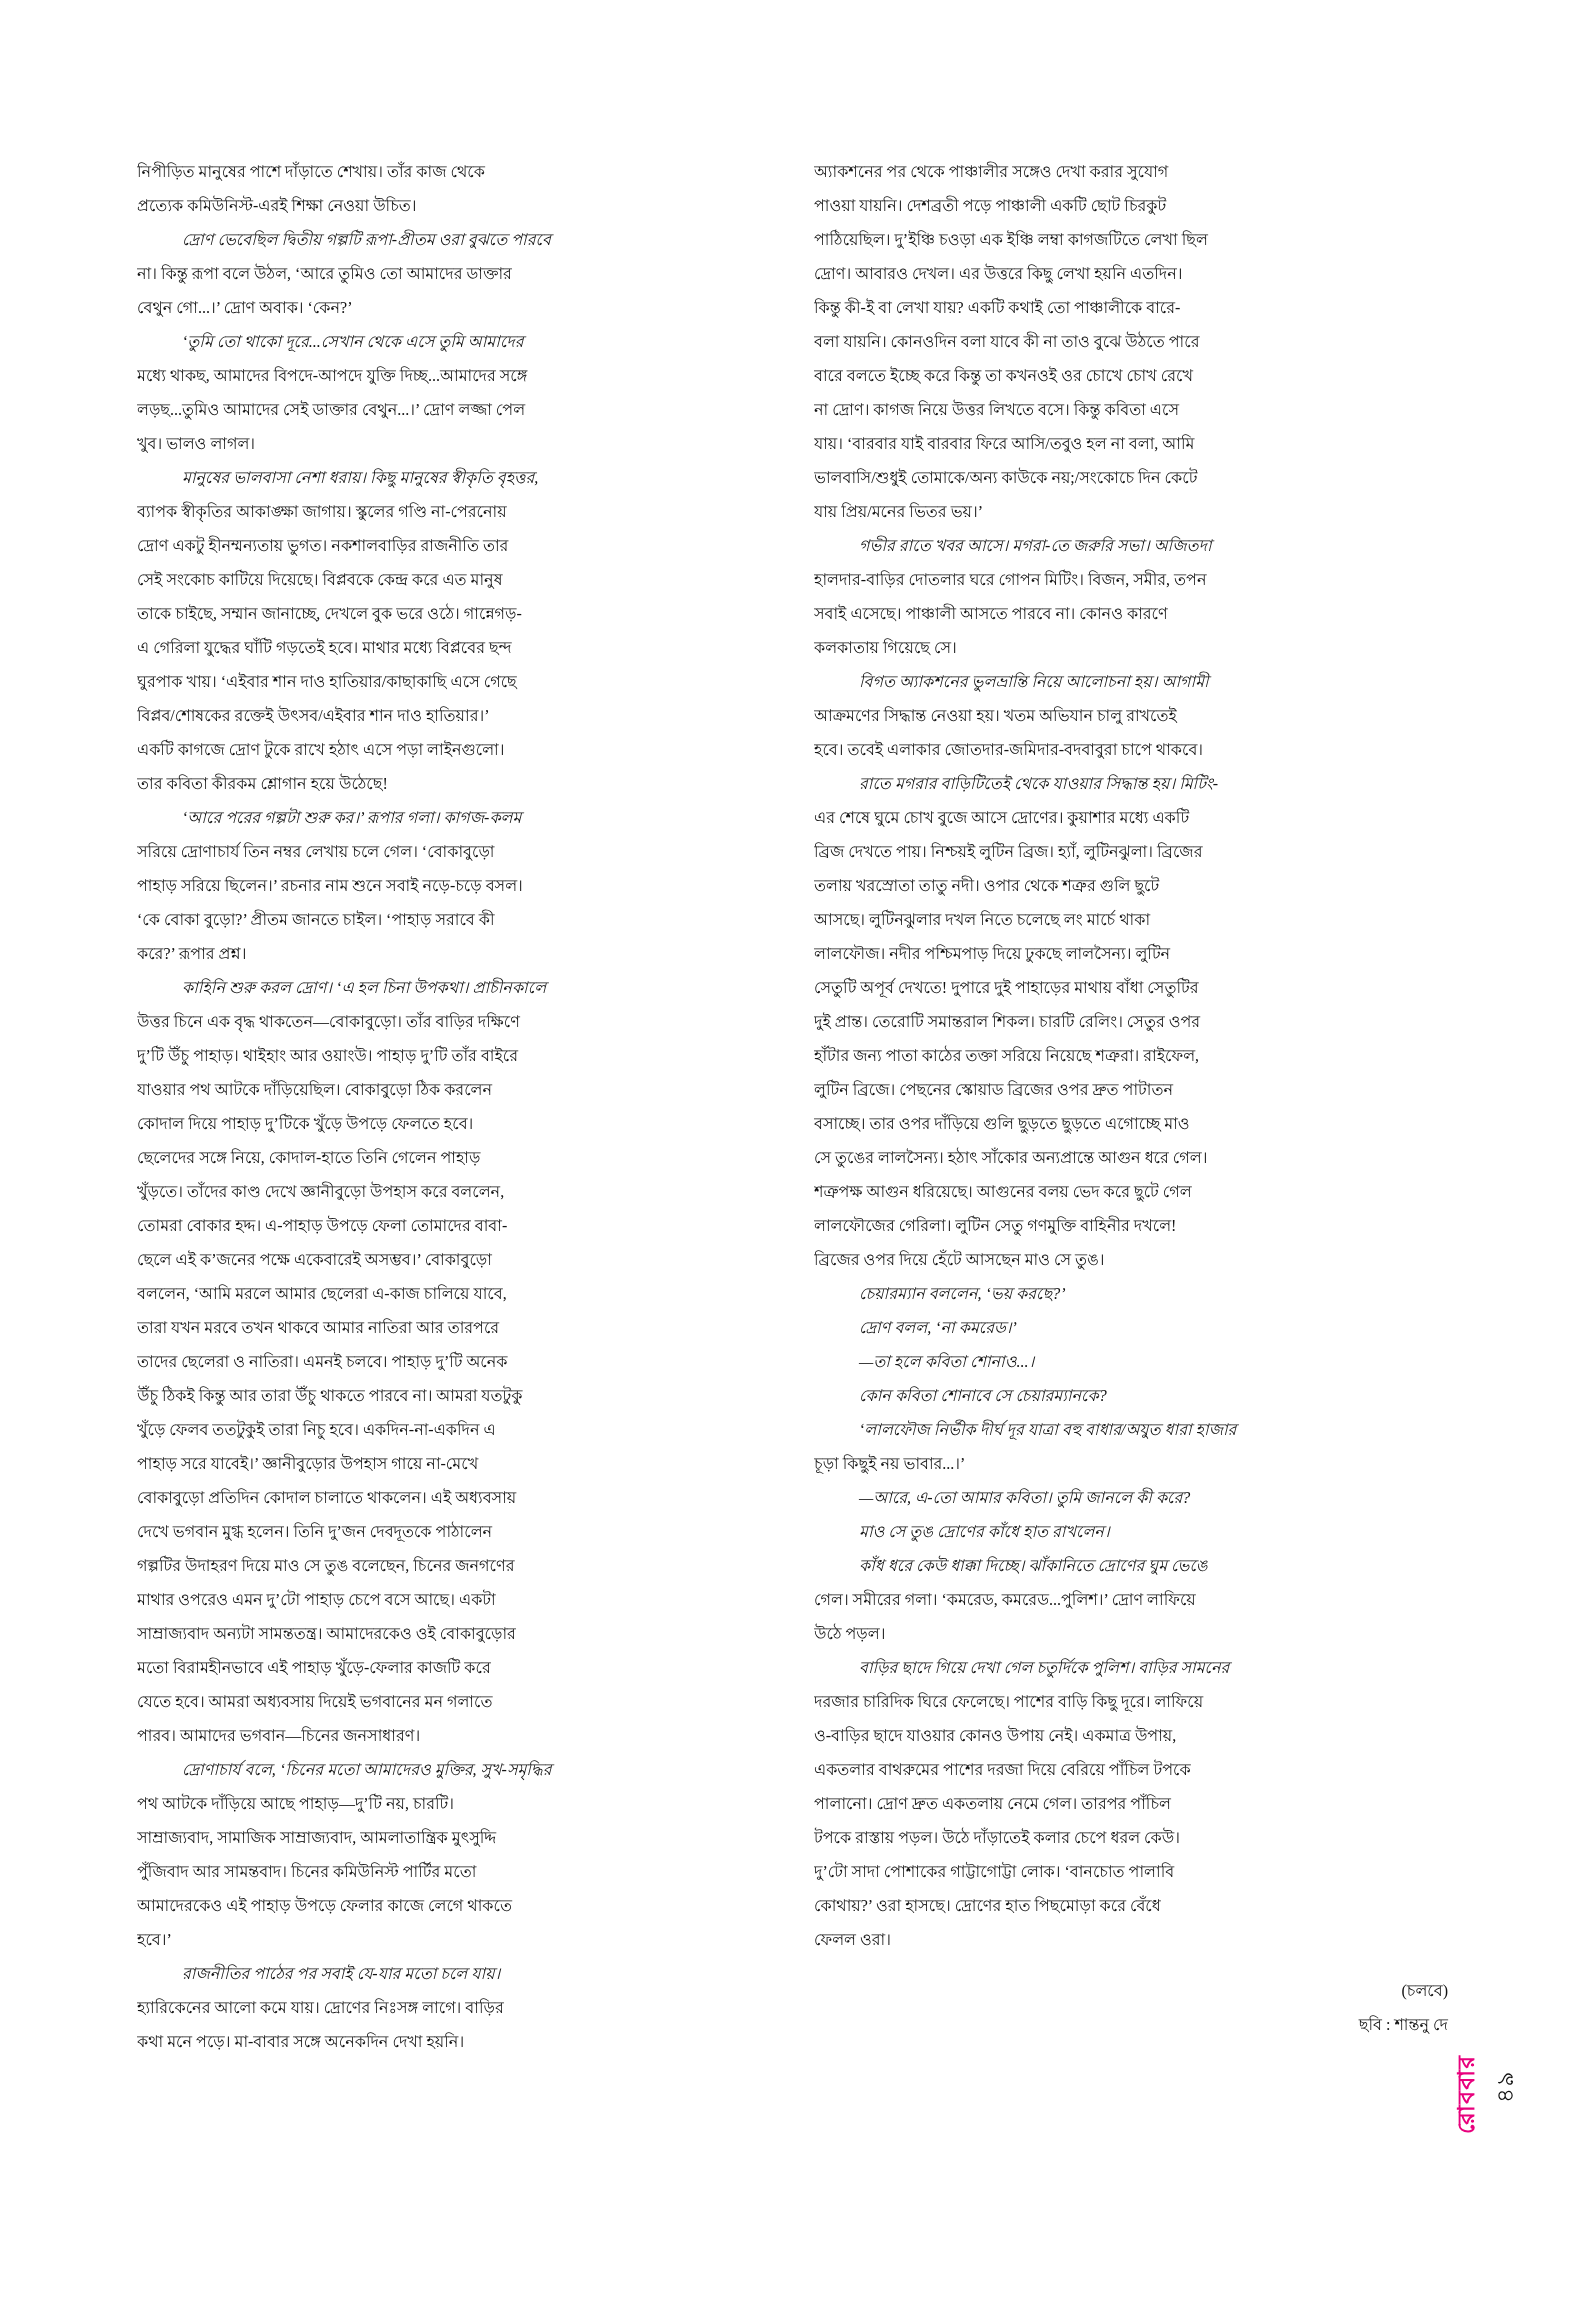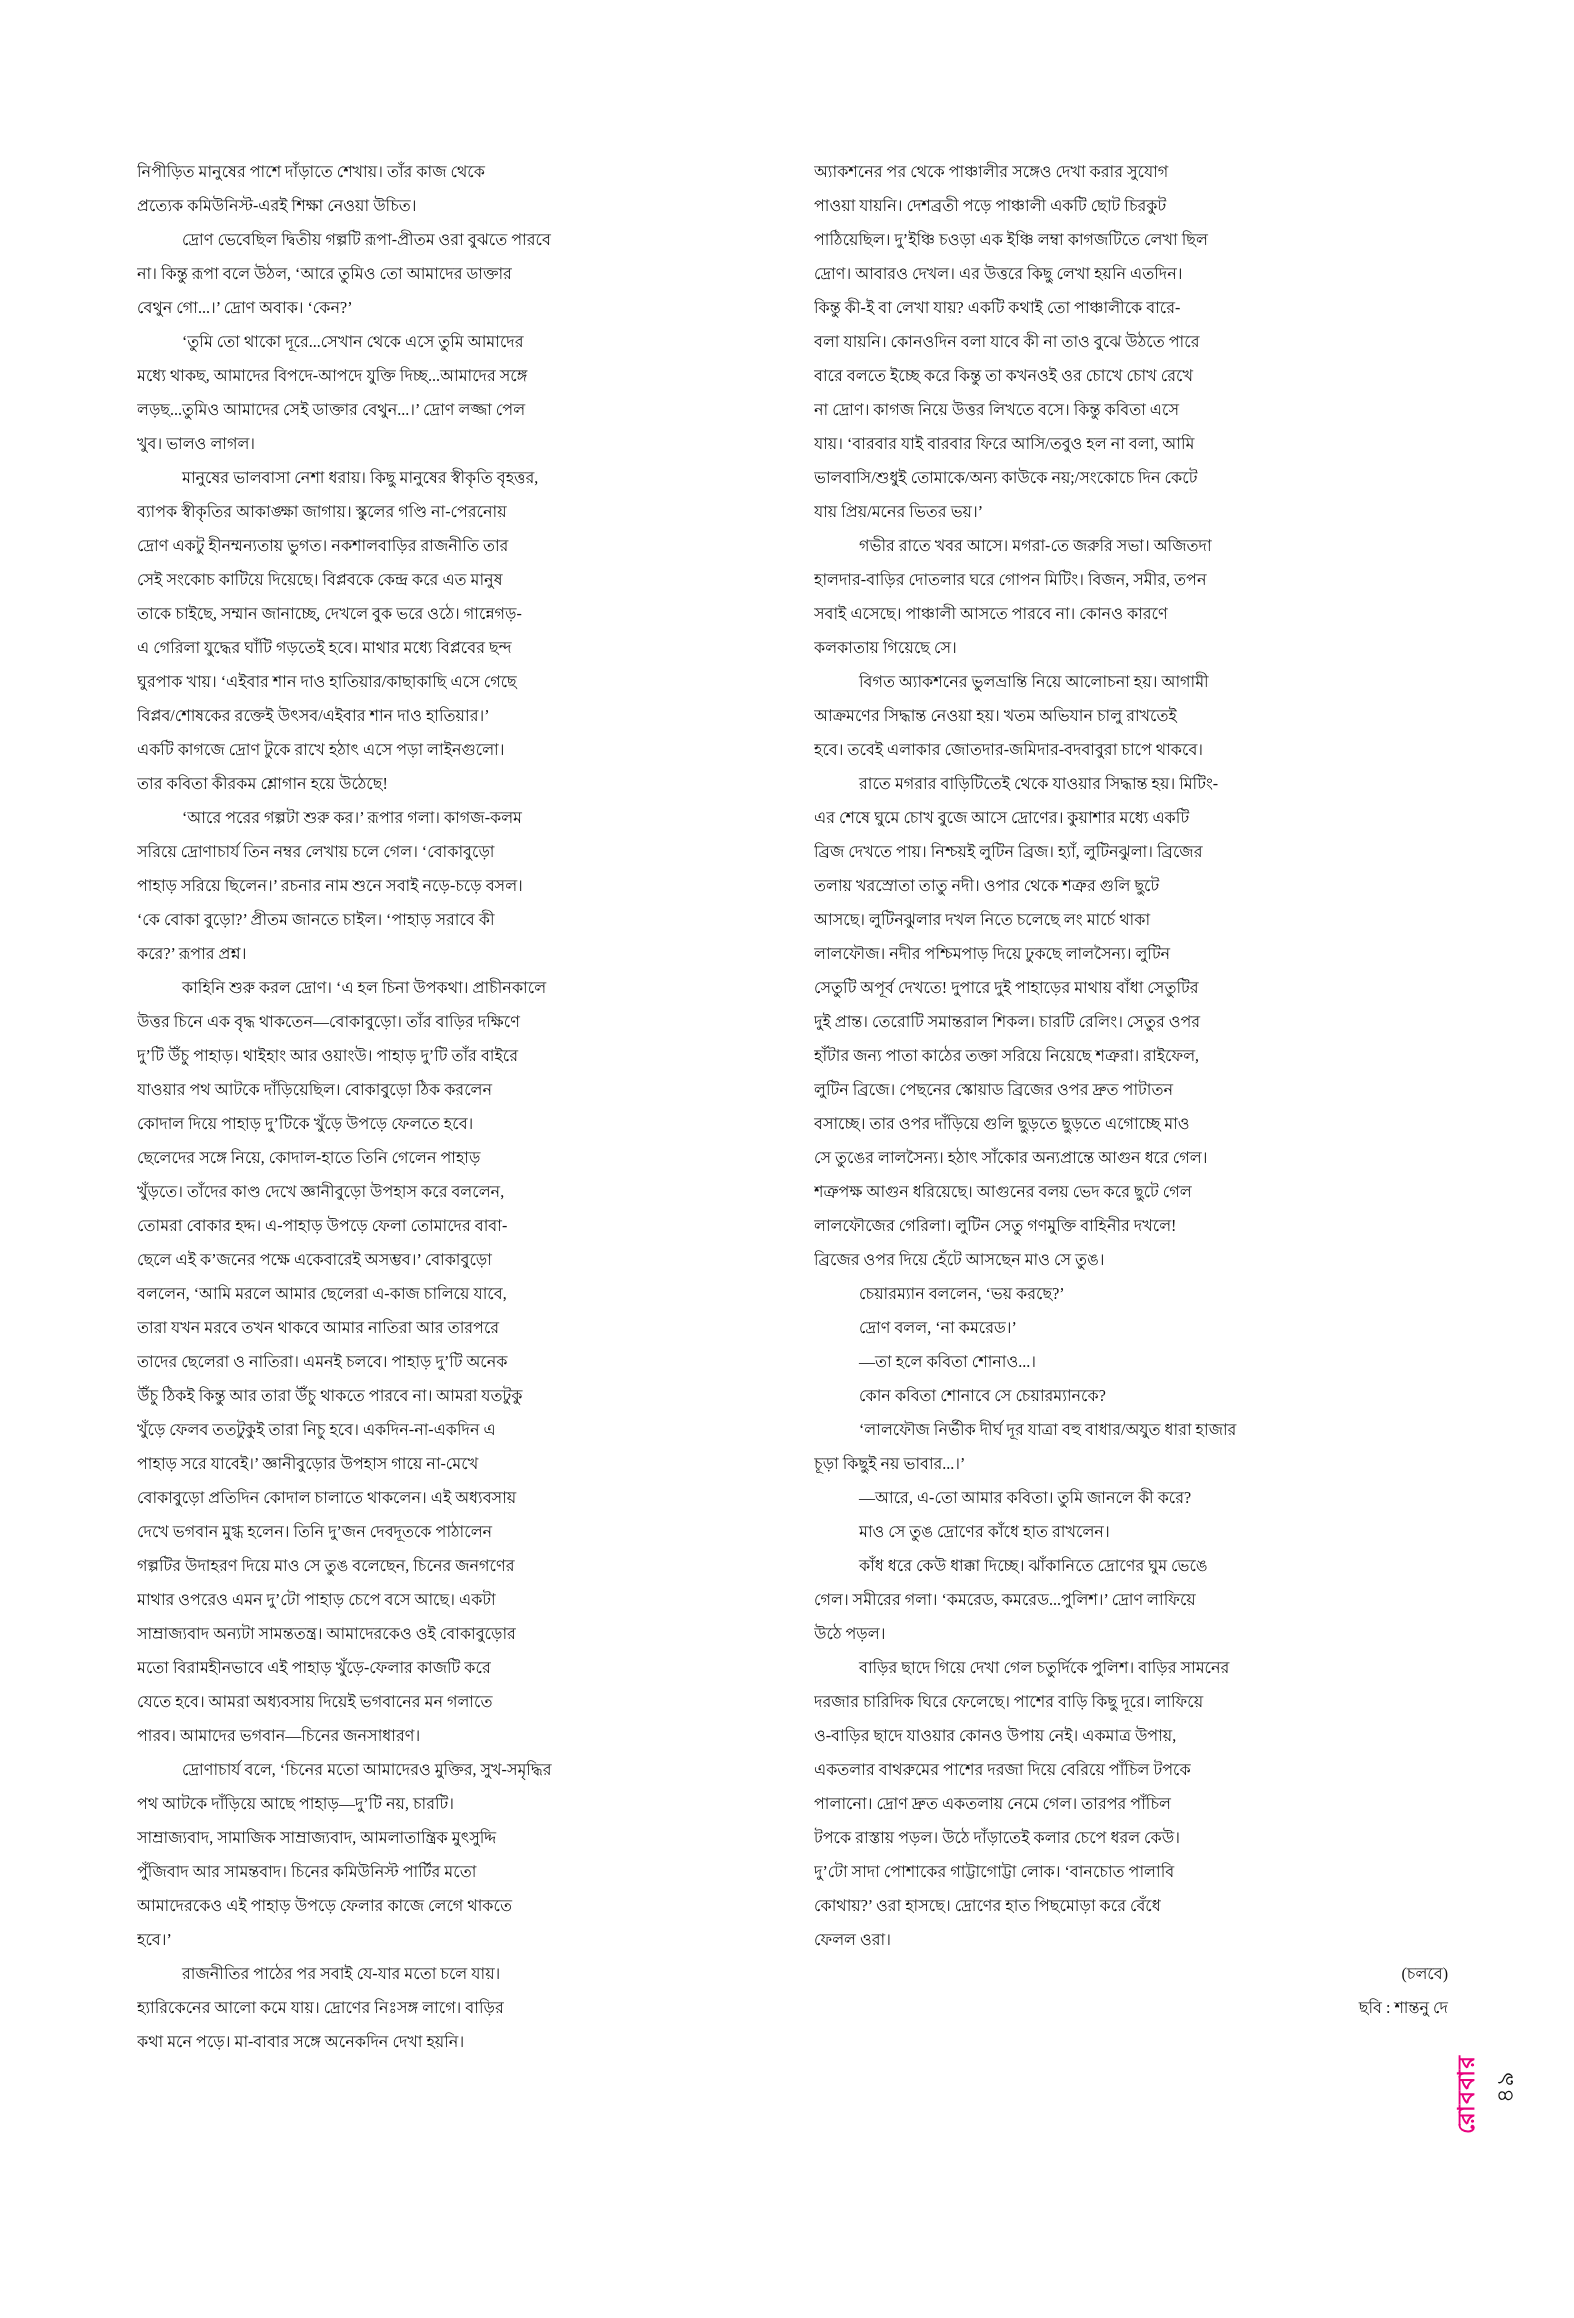--- a/index.html
+++ b/index.html
@@ -17,23 +17,23 @@
     font-size:16px;
     line-height:34px;
   }
   #col-left{left:137px;width:657px;}
   #col-right{left:814px;width:669px;}
   .line{
     white-space:nowrap;
     overflow:hidden;
     height:34px;
   }
-  .line.indent{text-indent:45px;}
+  .line.indent{text-indent:45px;font-style:italic;}
   .line.right{text-align:right;padding-right:35px;}
-  .line.gap{}
+  .line.gap{margin-top:17px;}
   #sidebar{
     position:absolute;
     left:1447px;
     top:2011px;
     width:32px;
     height:166px;
     writing-mode:vertical-rl;
     transform:rotate(180deg);
     font-size:23px;
     letter-spacing:1.5px;

